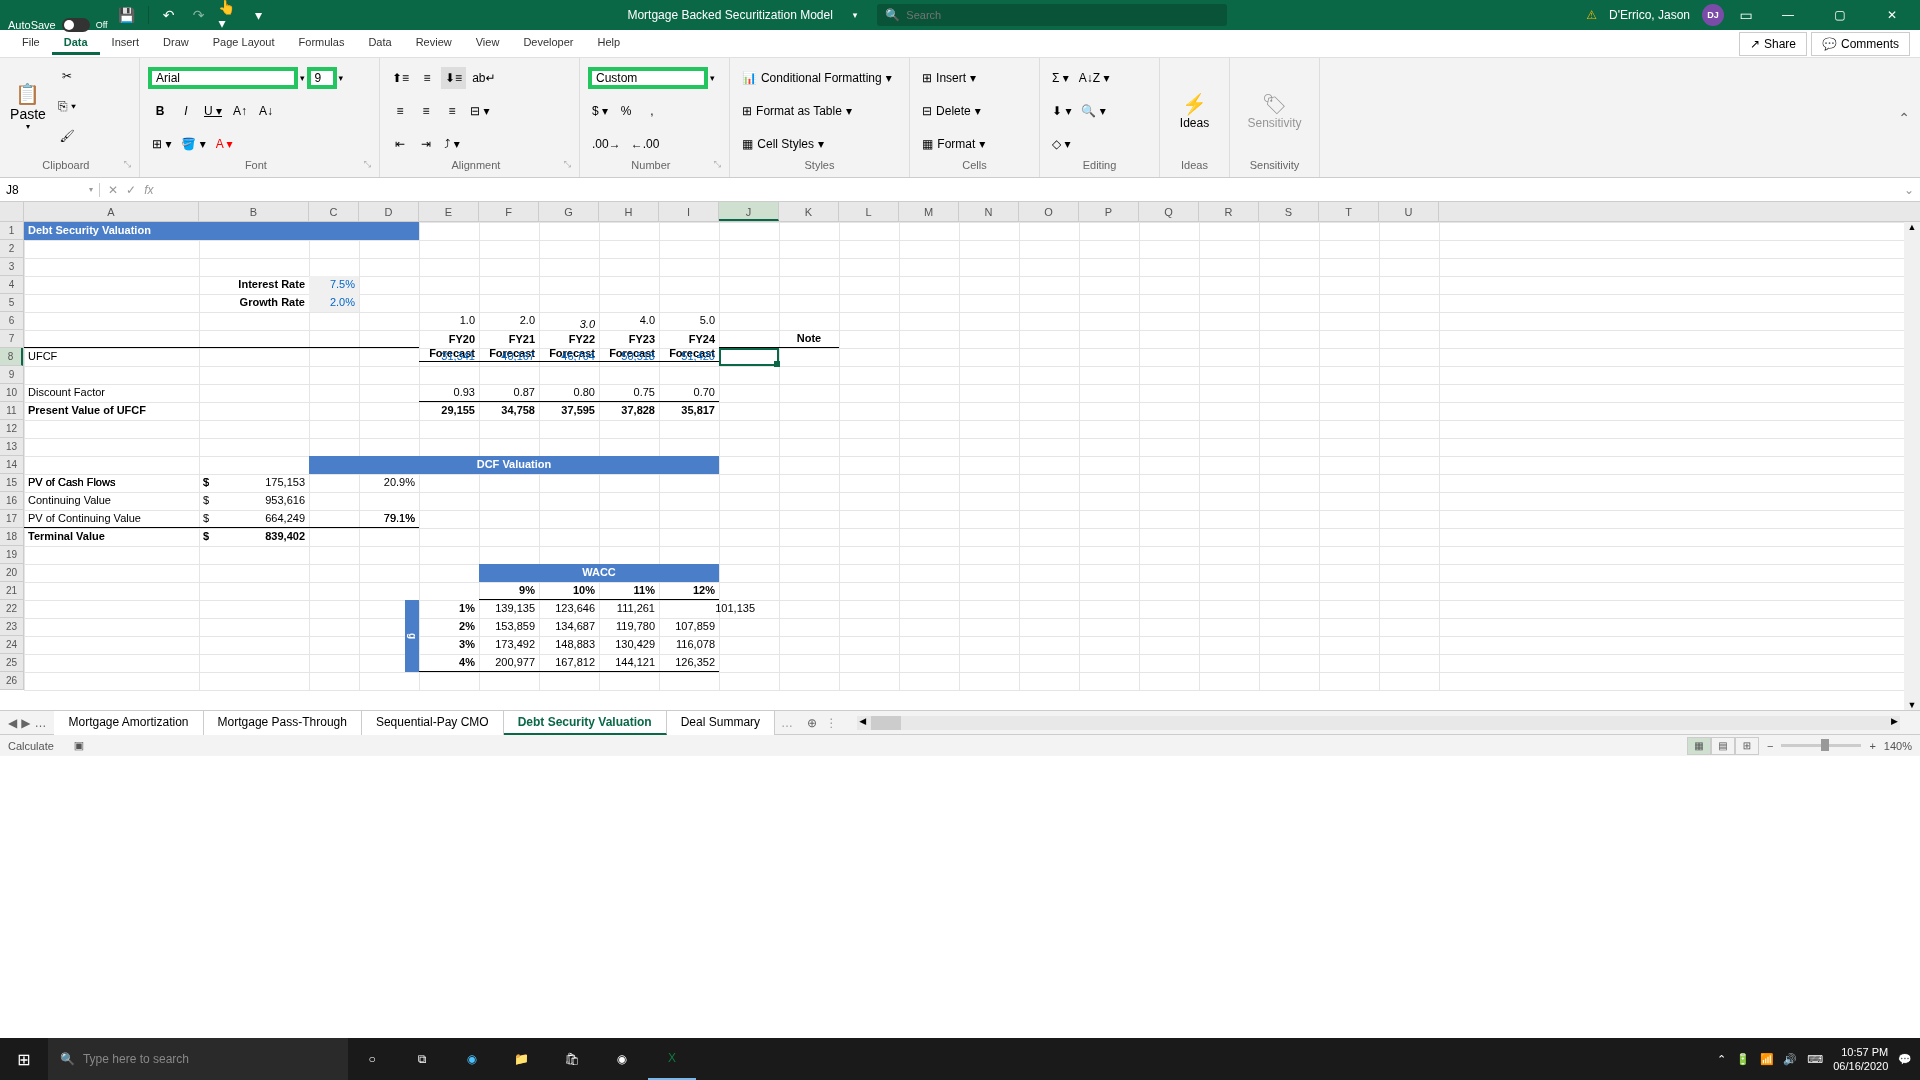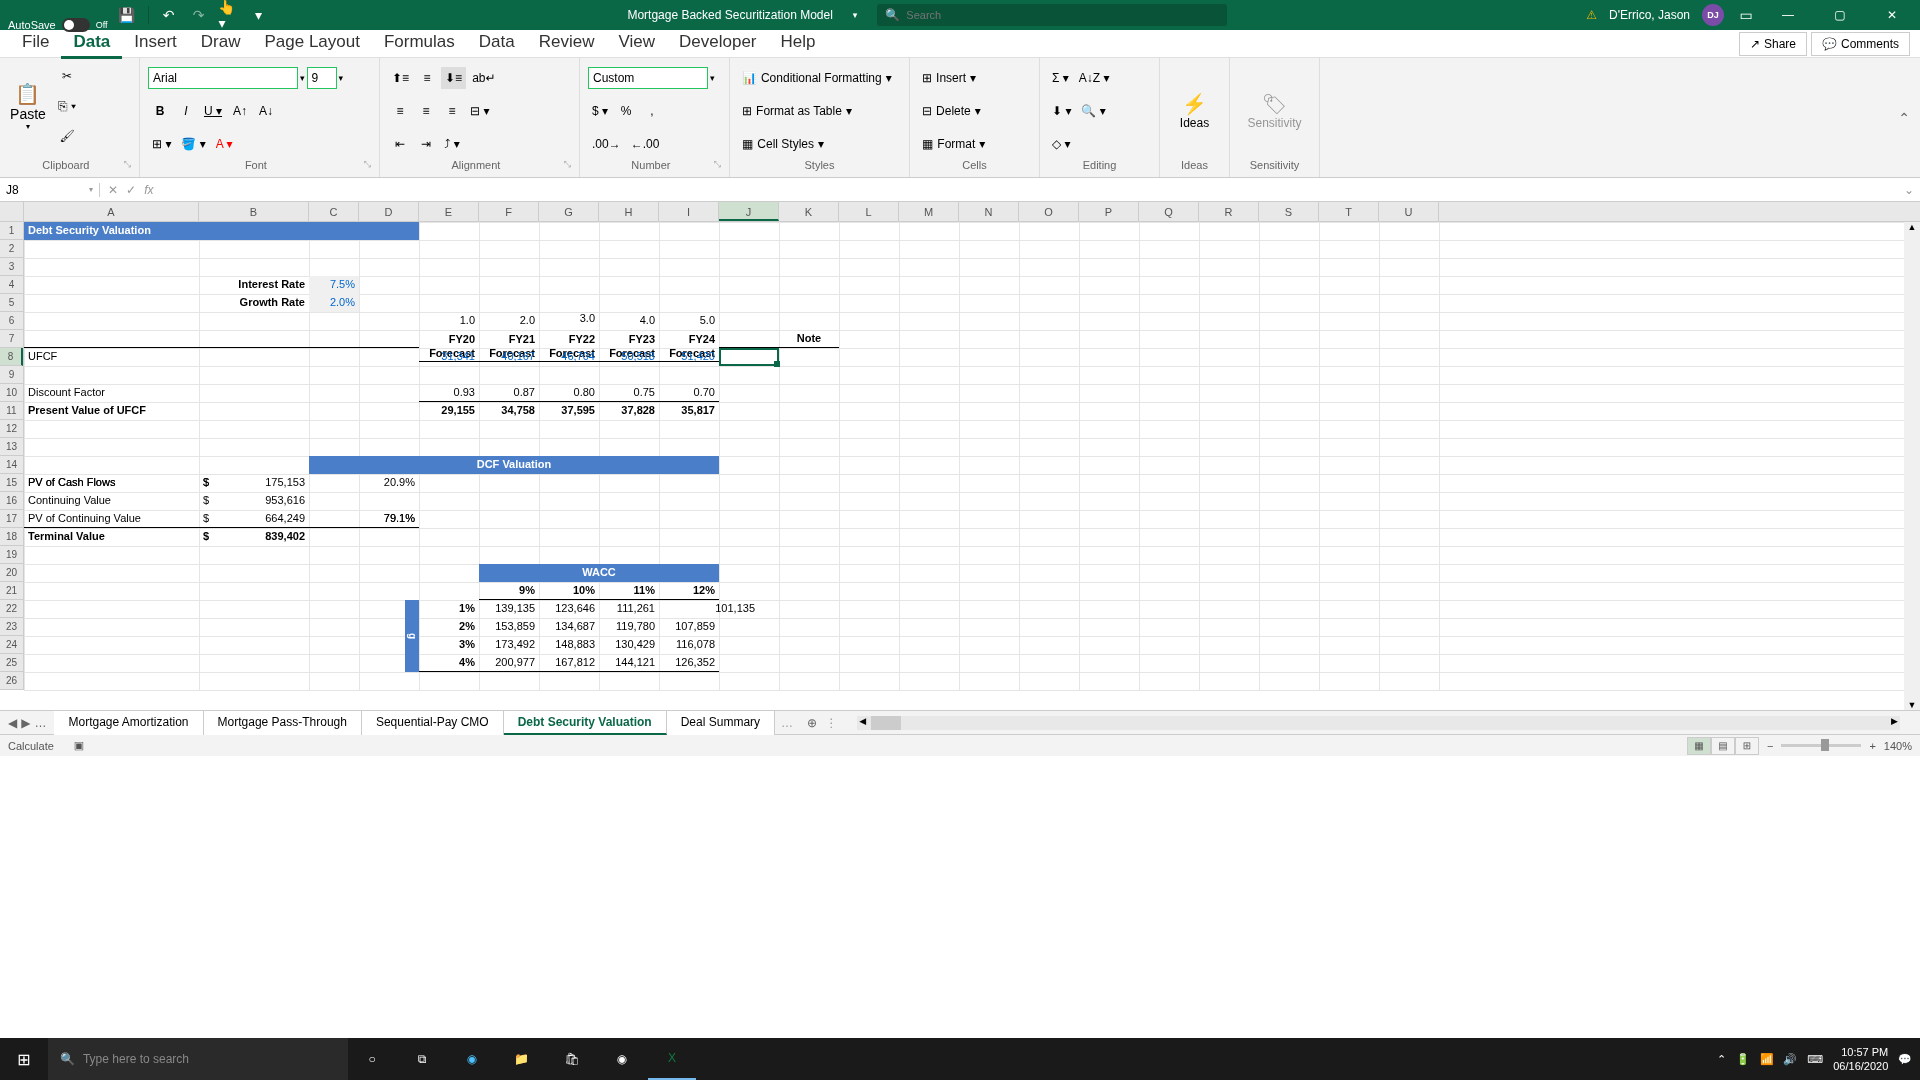--- a/index.html
+++ b/index.html
@@ -15,35 +15,35 @@
 .titlebar-center { flex: 1; display: flex; align-items: center; justify-content: center; gap: 20px; }
 .doc-title { font-size: 12px; color: #fff; }
 .search-box { width: 350px; height: 22px; background: #095339; border-radius: 3px; display: flex; align-items: center; padding: 0 8px; gap: 6px; }
 .search-box input { background: transparent; border: none; color: #ccc; font-size: 11px; outline: none; flex: 1; }
 .titlebar-right { display: flex; align-items: center; gap: 12px; padding-right: 8px; }
 .user-badge { width: 22px; height: 22px; background: #7b4ba8; border-radius: 50%; display: flex; align-items: center; justify-content: center; font-size: 9px; font-weight: bold; }
 .win-btn { width: 40px; height: 28px; display: flex; align-items: center; justify-content: center; }
 
 
 .menubar { height: 28px; background: #fff; display: flex; align-items: center; padding: 0 10px; border-bottom: 1px solid #e0e0e0; }
-.menu-item { padding: 4px 12px; font-size: 17px; color: #333; cursor: pointer; }
+.menu-item { padding: 4px 12px; font-size: 11px; color: #333; cursor: pointer; }
 .menu-item.active { border-bottom: 3px solid #0a6847; color: #0a6847; font-weight: 600; }
 .menubar-right { margin-left: auto; display: flex; gap: 4px; }
 .mb-btn { padding: 4px 10px; border: 1px solid #ccc; font-size: 12px; display: flex; align-items: center; gap: 4px; }
 
 
 .ribbon { height: 120px; background: #f3f3f3; display: flex; border-bottom: 1px solid #ccc; }
 .ribbon-group { border-right: 1px solid #ddd; padding: 4px 8px; display: flex; flex-direction: column; }
 .rg-body { flex: 1; display: flex; align-items: flex-start; gap: 6px; }
 .rg-label { text-align: center; font-size: 11px; color: #666; padding-bottom: 2px; display: flex; justify-content: space-between; }
 .rg-launcher { font-size: 9px; color: #999; }
 .rb-btn { padding: 2px 4px; font-size: 12px; display: flex; align-items: center; justify-content: center; min-width: 24px; min-height: 22px; }
 .rb-col { display: flex; flex-direction: column; gap: 2px; justify-content: space-around; height: 88px; }
 .rb-row { display: flex; gap: 2px; align-items: center; }
-.font-input { height: 22px; border: 1px solid #22c55e; background: #fff; padding: 0 4px; font-size: 12px; }
+.font-input { height: 22px; border: 4px solid #22c55e; background: #fff; padding: 0 4px; font-size: 12px; }
 .collapse-arrow { margin-left: auto; padding: 0 10px; align-self: center; font-size: 14px; color: #666; }
 
 
 .formula-row { height: 24px; display: flex; align-items: center; border-bottom: 1px solid #ccc; background: #fff; }
 .name-box { width: 100px; border-right: 1px solid #ccc; padding: 0 6px; font-size: 12px; display: flex; align-items: center; justify-content: space-between; }
 .fb-btns { display: flex; gap: 8px; padding: 0 8px; color: #999; }
 .formula-input { flex: 1; padding: 0 8px; }
 
 
 .grid { position: relative; height: 508px; overflow: hidden; }
@@ -436,21 +436,21 @@
           <div class="gl-h" style="top: 450px;"></div>
           <div class="gl-h" style="top: 468px;"></div>
         </div>
     <div class="cell hdr-blue" style="left: 0px; top: 0px; width: 395px; height: 18px;">Debt Security Valuation</div>
         <div class="cell bold right" style="left: 175px; top: 54px; width: 110px; height: 18px;">Interest Rate</div>
         <div class="cell blue-txt right" style="left: 285px; top: 54px; width: 50px; height: 18px; background: rgb(240, 240, 240);">7.5%</div>
         <div class="cell bold right" style="left: 175px; top: 72px; width: 110px; height: 18px;">Growth Rate</div>
         <div class="cell blue-txt right" style="left: 285px; top: 72px; width: 50px; height: 18px; background: rgb(240, 240, 240);">2.0%</div>
         <div class="cell right" style="left: 395px; top: 90px; width: 60px; height: 18px;">1.0</div>
         <div class="cell right" style="left: 455px; top: 90px; width: 60px; height: 18px;">2.0</div>
-        <div class="cell right" style="left: 515px; top: 88px; width: 60px; height: 18px;">3.0</div>
+        <div class="cell right" style="left: 515px; top: 94px; width: 60px; height: 18px; font-style: italic;">3.0</div>
         <div class="cell right" style="left: 575px; top: 90px; width: 60px; height: 18px;">4.0</div>
         <div class="cell right" style="left: 635px; top: 90px; width: 60px; height: 18px;">5.0</div>
         <div class="cell bold right border-b" style="left: 395px; top: 108px; width: 60px; height: 32px; line-height: 14px;"><b>FY20</b><br><b>Forecast</b></div>
         <div class="cell bold right border-b" style="left: 455px; top: 108px; width: 60px; height: 32px; line-height: 14px;"><b>FY21</b><br><b>Forecast</b></div>
         <div class="cell bold right border-b" style="left: 515px; top: 108px; width: 60px; height: 32px; line-height: 14px;"><b>FY22</b><br><b>Forecast</b></div>
         <div class="cell bold right border-b" style="left: 575px; top: 108px; width: 60px; height: 32px; line-height: 14px;"><b>FY23</b><br><b>Forecast</b></div>
         <div class="cell bold right border-b" style="left: 635px; top: 108px; width: 60px; height: 32px; line-height: 14px;"><b>FY24</b><br><b>Forecast</b></div>
         <div class="cell " style="left: 395px; top: 122px; width: 60px; height: 18px;"></div>
         <div class="cell " style="left: 455px; top: 122px; width: 60px; height: 18px;"></div>
         <div class="cell " style="left: 515px; top: 122px; width: 60px; height: 18px;"></div>

